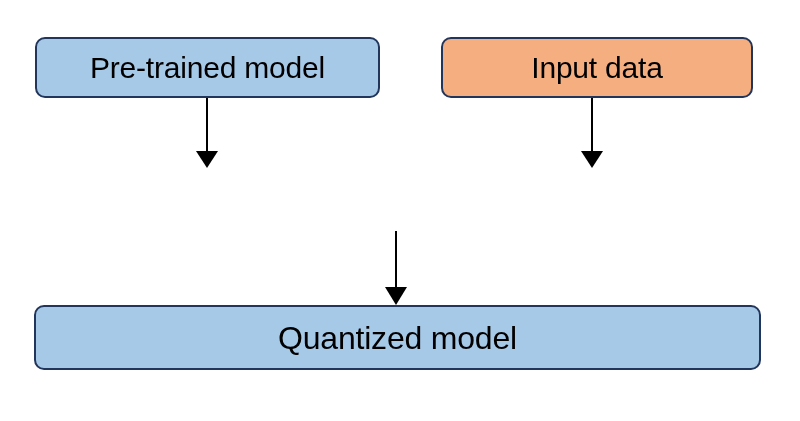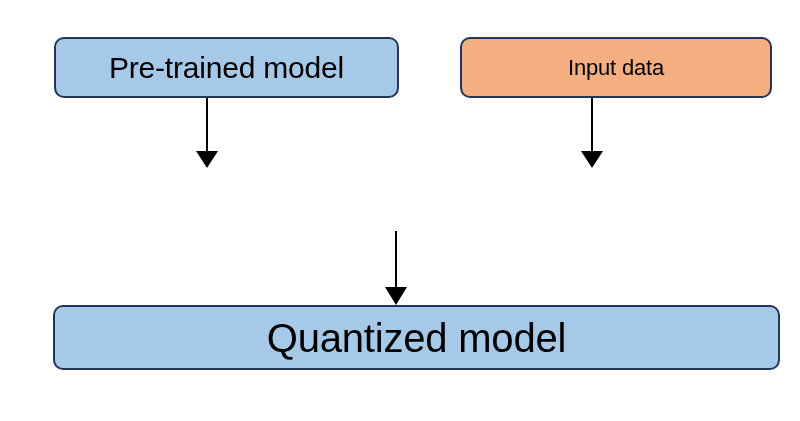--- a/index.html
+++ b/index.html
@@ -24,53 +24,52 @@
     border: 2.5px solid #22365c;
     display: flex;
     align-items: center;
     justify-content: center;
     color: #000000;
     font-family: "Liberation Sans", sans-serif;
     font-weight: 400;
     letter-spacing: -0.2px;
     line-height: 1;
     white-space: nowrap;
-    margin-left: 19px;
   }
   #node-pretrained {
     left: 35px;
     top: 37px;
     width: 345px;
     height: 61px;
     background: #a6c9e8;
     font-size: 30px;
   }
   #node-inputdata {
     left: 441px;
     top: 37px;
     width: 312px;
     height: 61px;
     background: #f4ae80;
-    font-size: 22px;
+    font-size: 30px;
   }
   #node-quantization {
     left: 33px;
     top: 168px;
     width: 720px;
     height: 62px;
     background: #a8d08d;
     font-size: 30px;
   }
   #node-quantized {
     left: 34px;
     top: 305px;
     width: 727px;
     height: 65px;
     background: #a6c9e8;
-    font-size: 40px;
+    font-size: 32px;
     text-align: right;
   }
   .arrow-svg {
     position: absolute;
     left: 0;
     top: 0;
     width: 800px;
     height: 421px;
     pointer-events: none;
   }

